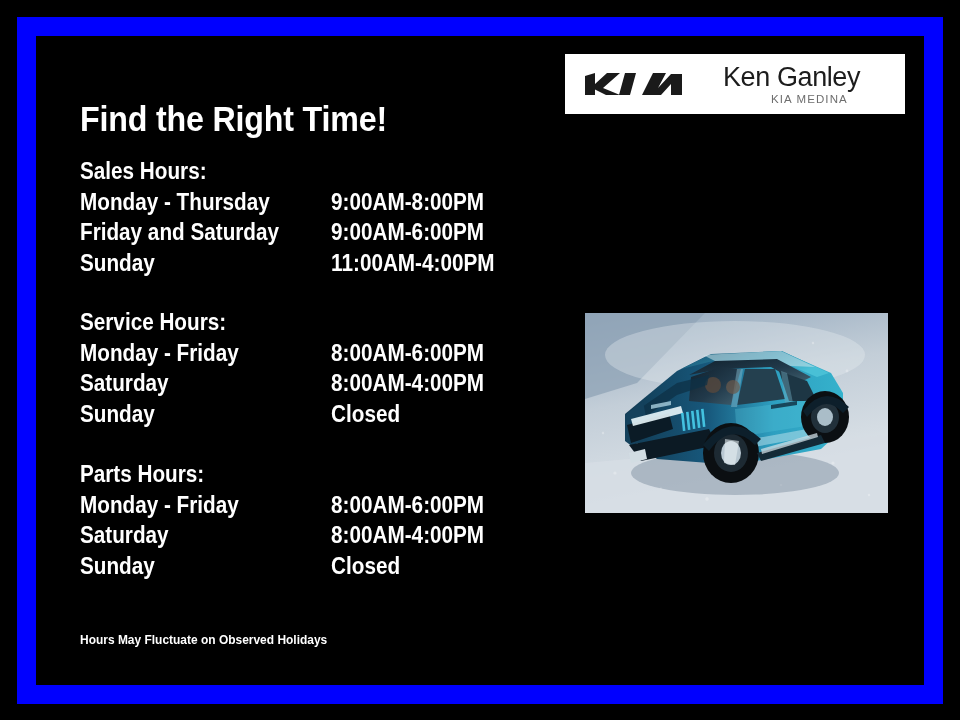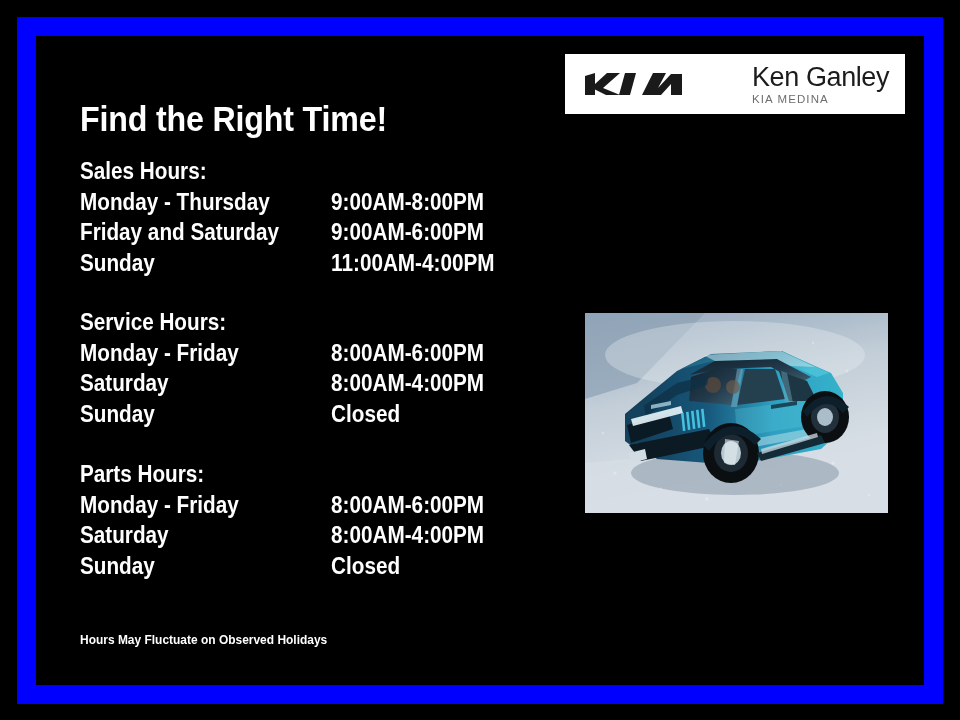--- a/index.html
+++ b/index.html
@@ -101,21 +101,20 @@
   
   #logo-panel {
     position: absolute;
     left: 529px;
     top: 18px;
     width: 340px;
     height: 60px;
     background: #ffffff;
     display: flex;
     align-items: center;
-    gap: 29px;
   }
   #kia-mark {
     margin-left: 18px;
     width: 118px;
     height: 30px;
     flex: 0 0 118px;
   }
   #kia-mark svg { display: block; width: 118px; height: 30px; }
   #dealer-names {
     margin-left: 22px;
@@ -130,20 +129,21 @@
     line-height: 29px;
     letter-spacing: -0.4px;
     white-space: nowrap;
   }
   #dealer-sub {
     color: #6e6e6e;
     font-size: 11.5px;
     line-height: 14px;
     letter-spacing: 1.1px;
     white-space: nowrap;
+    margin-left: 48px;
   }
 
   
   #vehicle-photo {
     position: absolute;
     left: 549px;
     top: 277px;
     width: 303px;
     height: 200px;
     overflow: hidden;

